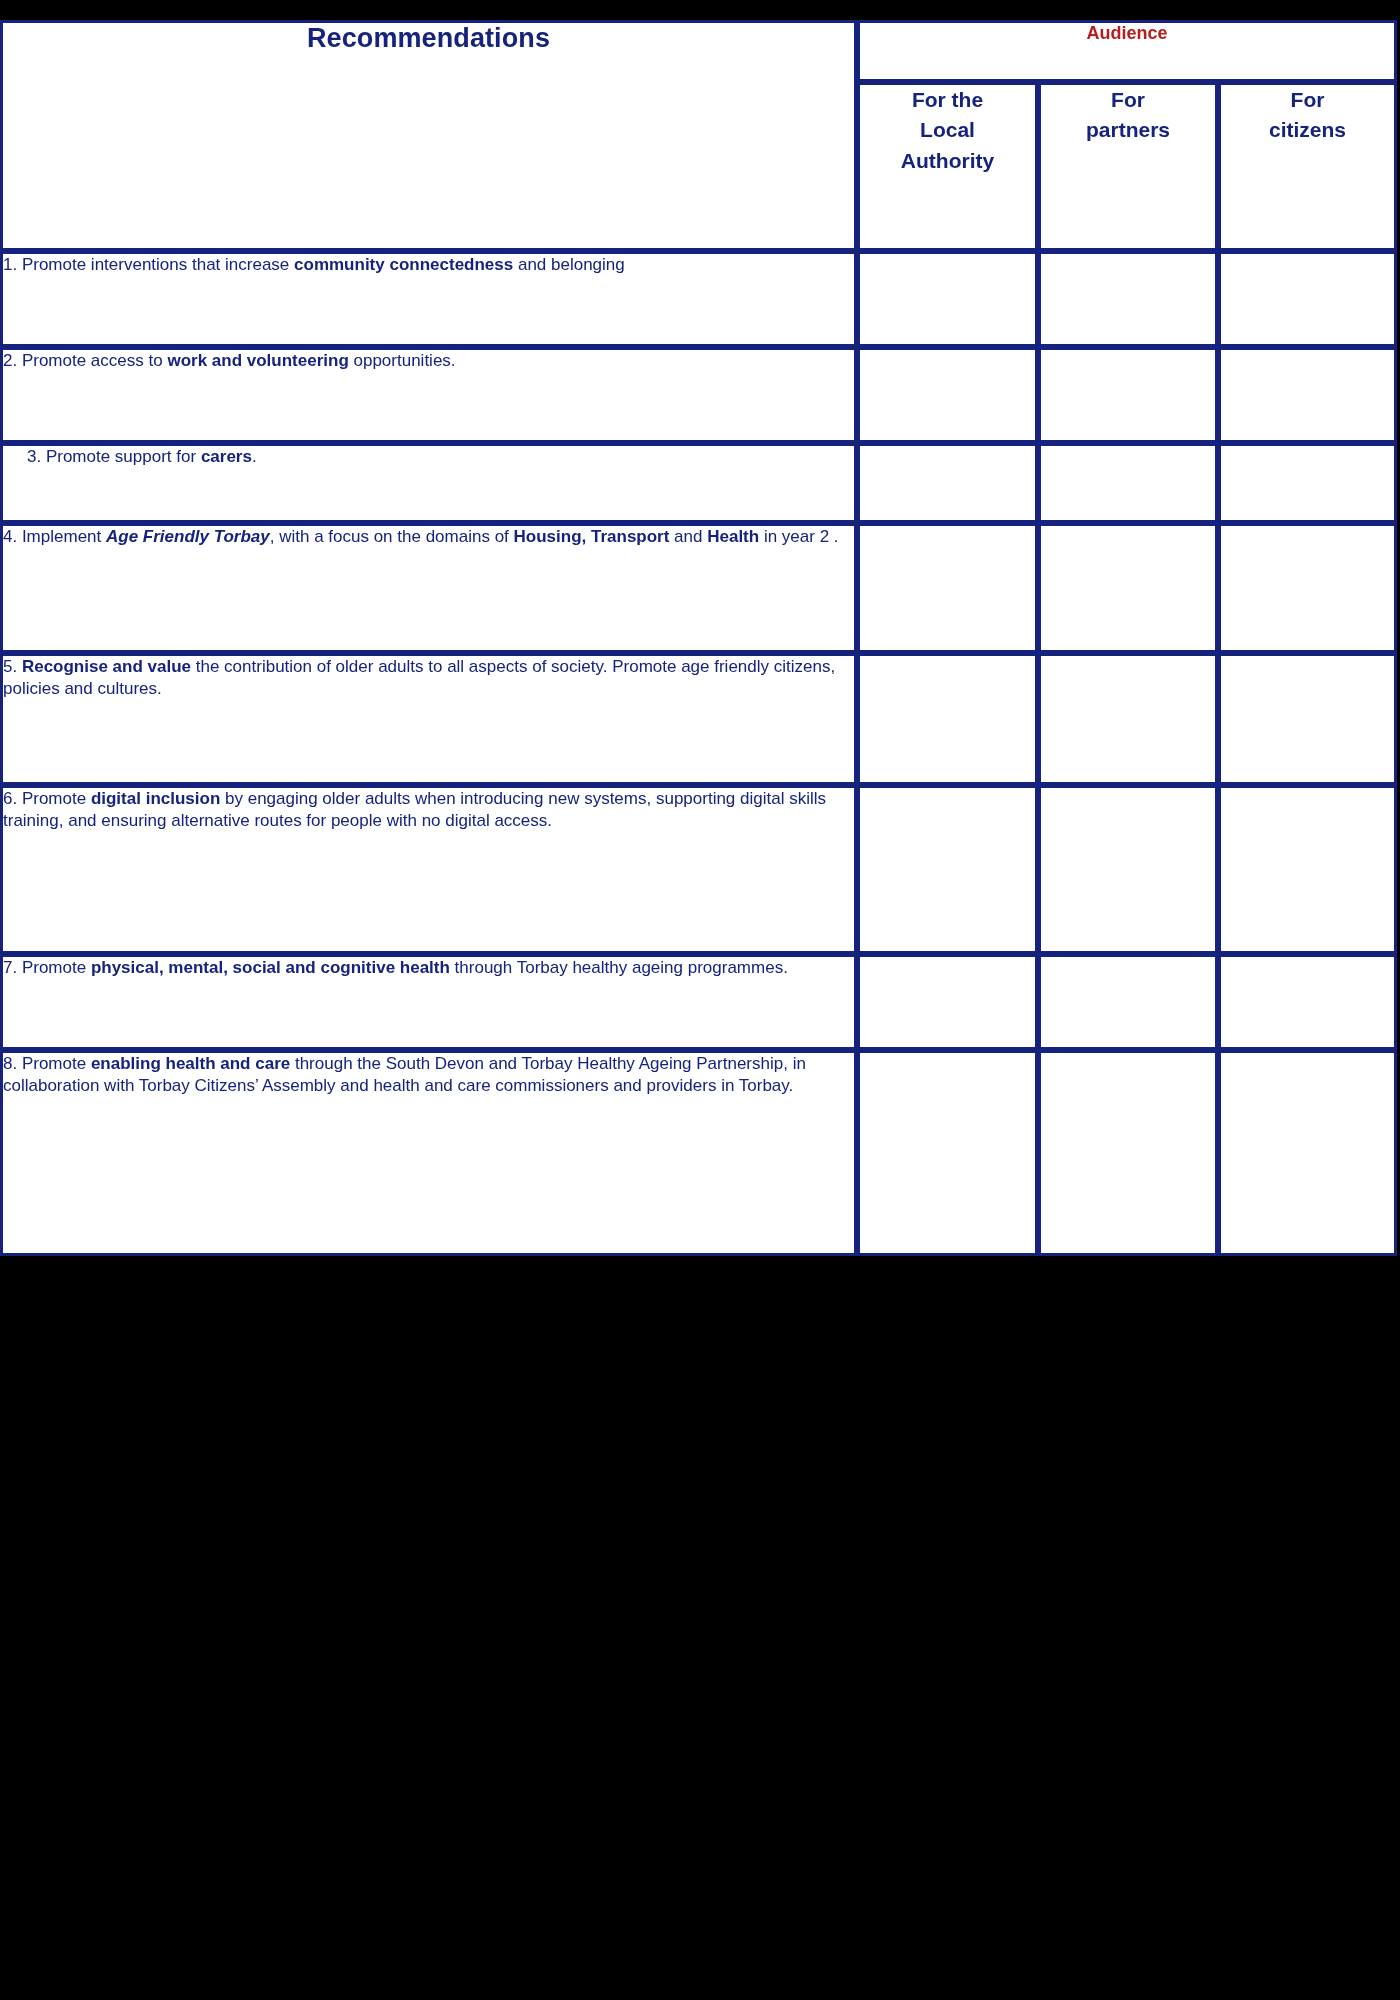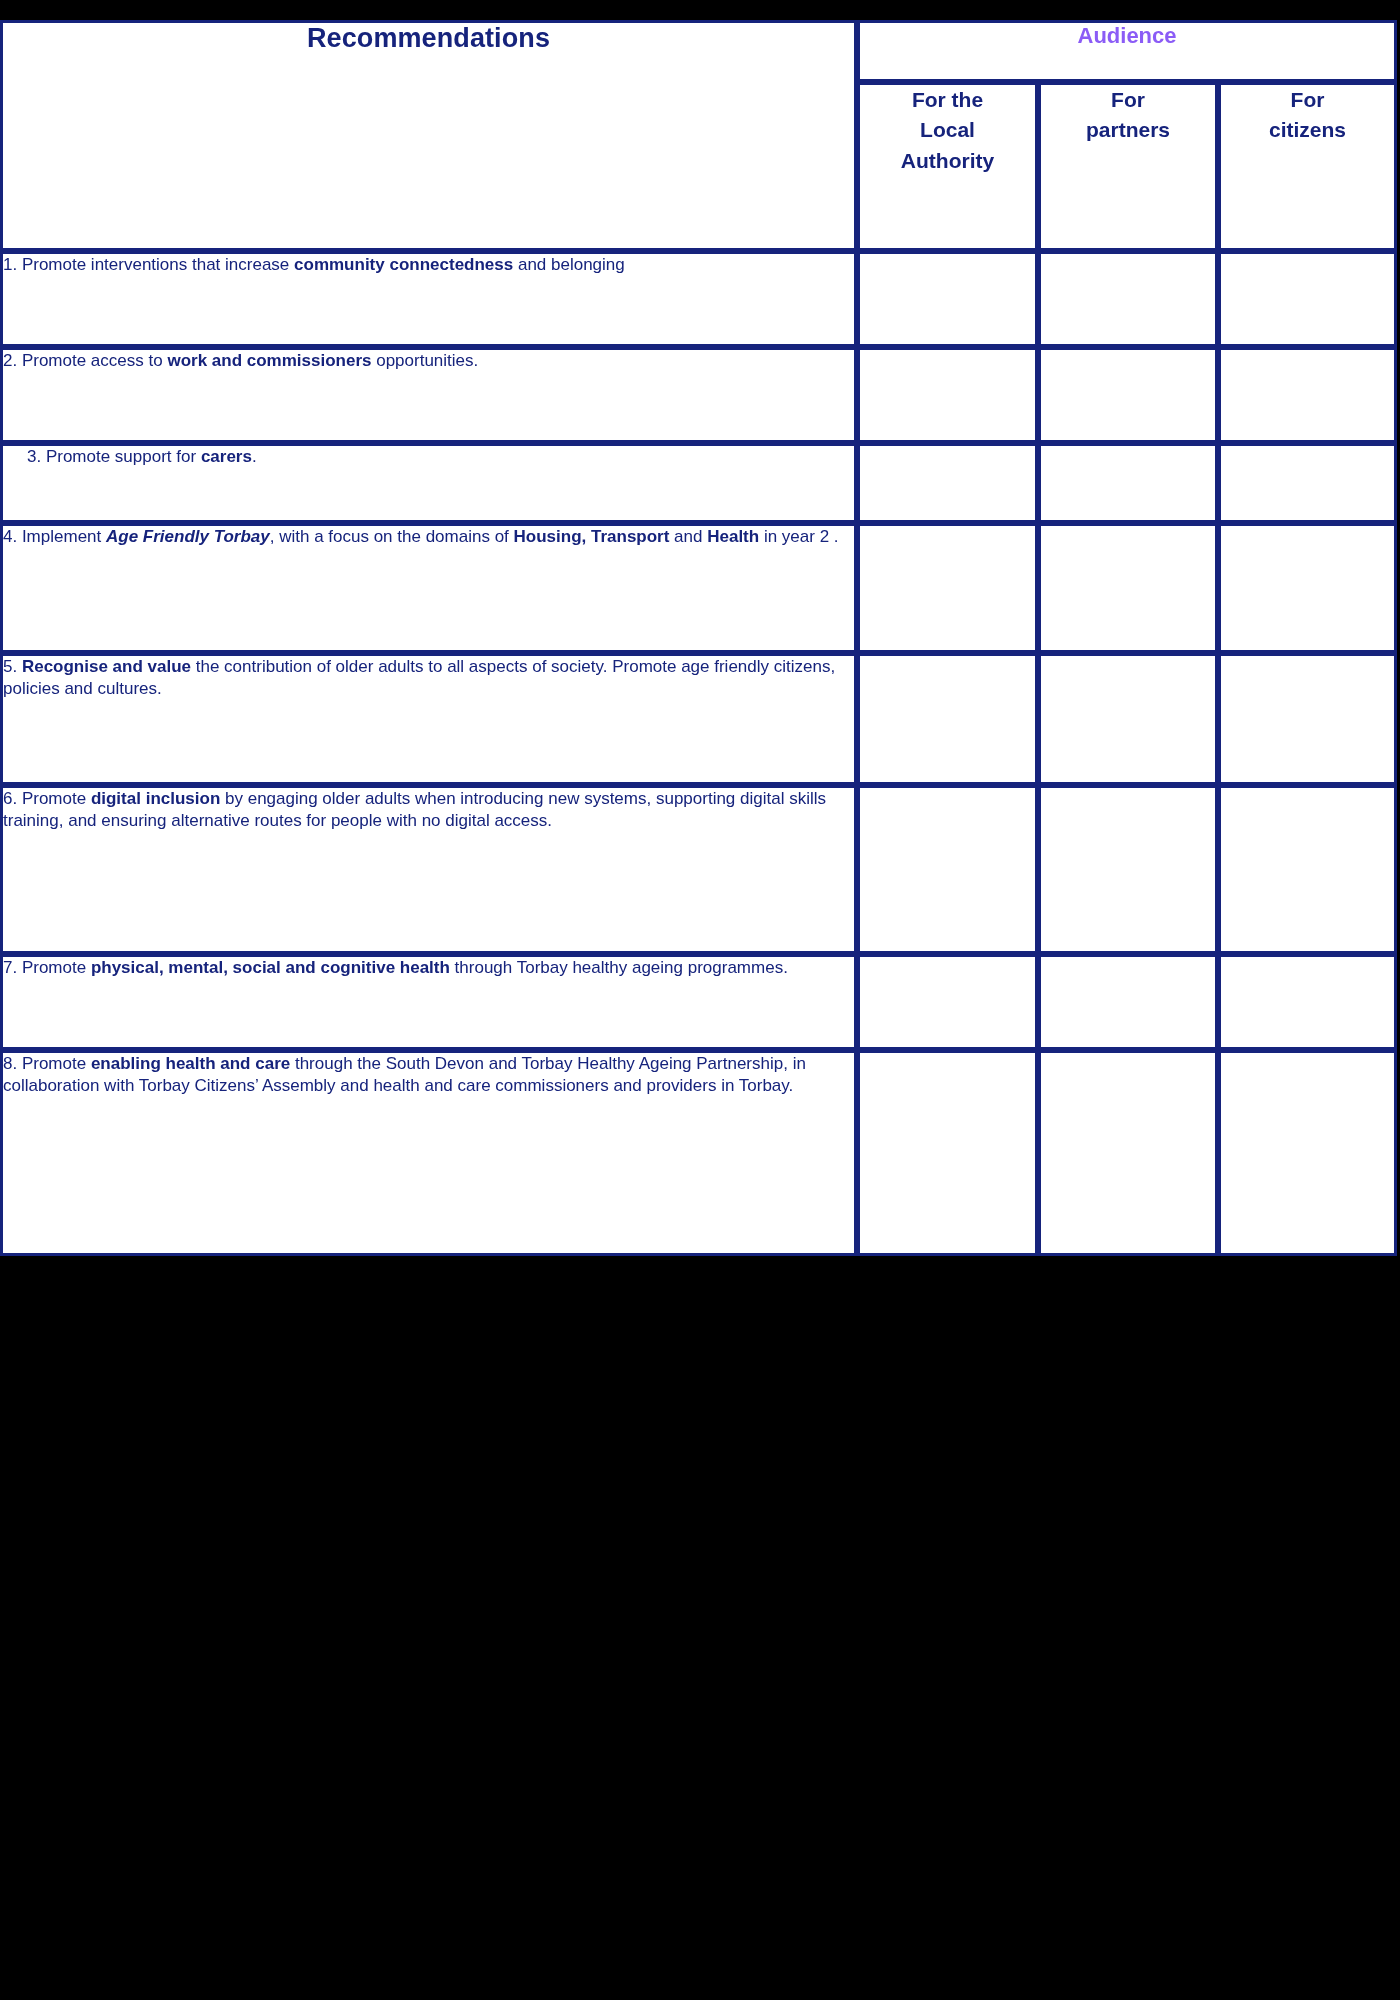--- a/index.html
+++ b/index.html
@@ -59,22 +59,22 @@
     font-weight: bold;
     font-size: 27px;
     color: #16237C;
     height: 231px;
     letter-spacing: 0.1px;
   }
 
   .hdr-audience {
     vertical-align: middle;
     font-weight: bold;
-    font-size: 22px;
-    color: #8b5cf6;
+    font-size: 18px;
+    color: #b91c1c;
     height: 62px;
   }
 
   .hdr-sub {
     vertical-align: middle;
     font-weight: bold;
     font-size: 21px;
     line-height: 1.45;
     color: #16237C;
     height: 169px;
@@ -140,21 +140,21 @@
         </tr>
       </thead>
       <tbody id="table-body">
           <tr class="r1">
             <td class="rec-cell"><span>1. Promote interventions that increase </span><b>community connectedness</b><span> and belonging</span></td>
             <td class="mark"></td>
             <td class="mark"></td>
             <td class="mark-none"></td>
           </tr>
           <tr class="r2">
-            <td class="rec-cell"><span>2. Promote access to </span><b>work and commissioners</b><span> opportunities.</span></td>
+            <td class="rec-cell"><span>2. Promote access to </span><b>work and volunteering</b><span> opportunities.</span></td>
             <td class="mark"></td>
             <td class="mark"></td>
             <td class="mark"></td>
           </tr>
           <tr class="r3">
             <td class="rec-cell"><span>3. Promote support for </span><b>carers</b><span>.</span></td>
             <td class="mark"></td>
             <td class="mark"></td>
             <td class="mark-none"></td>
           </tr>

